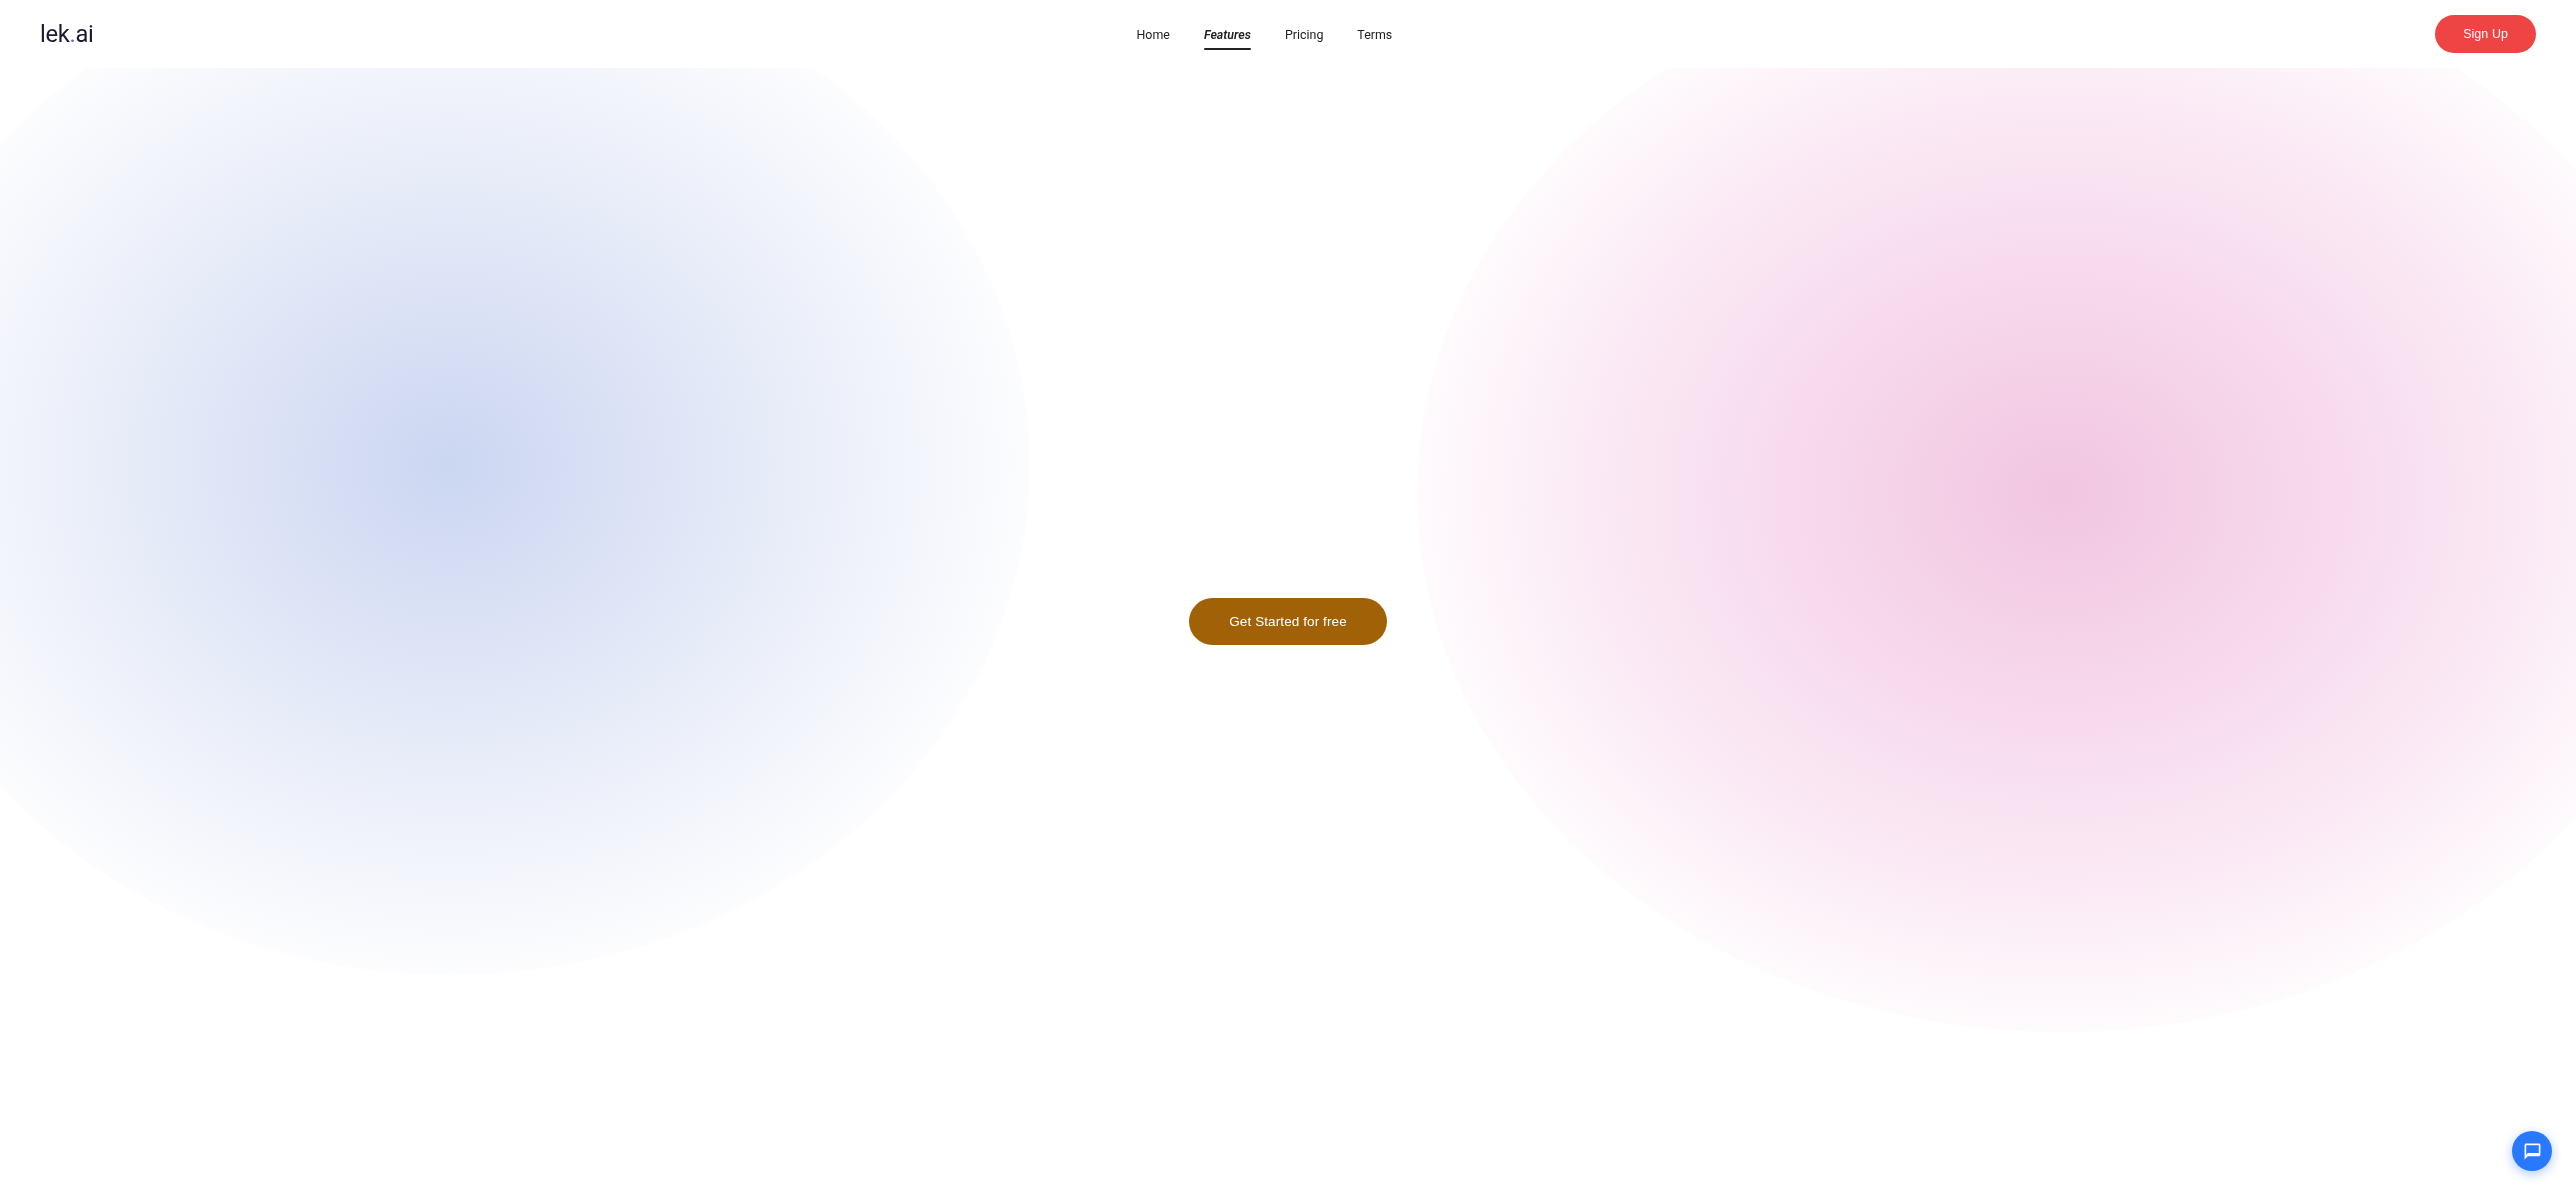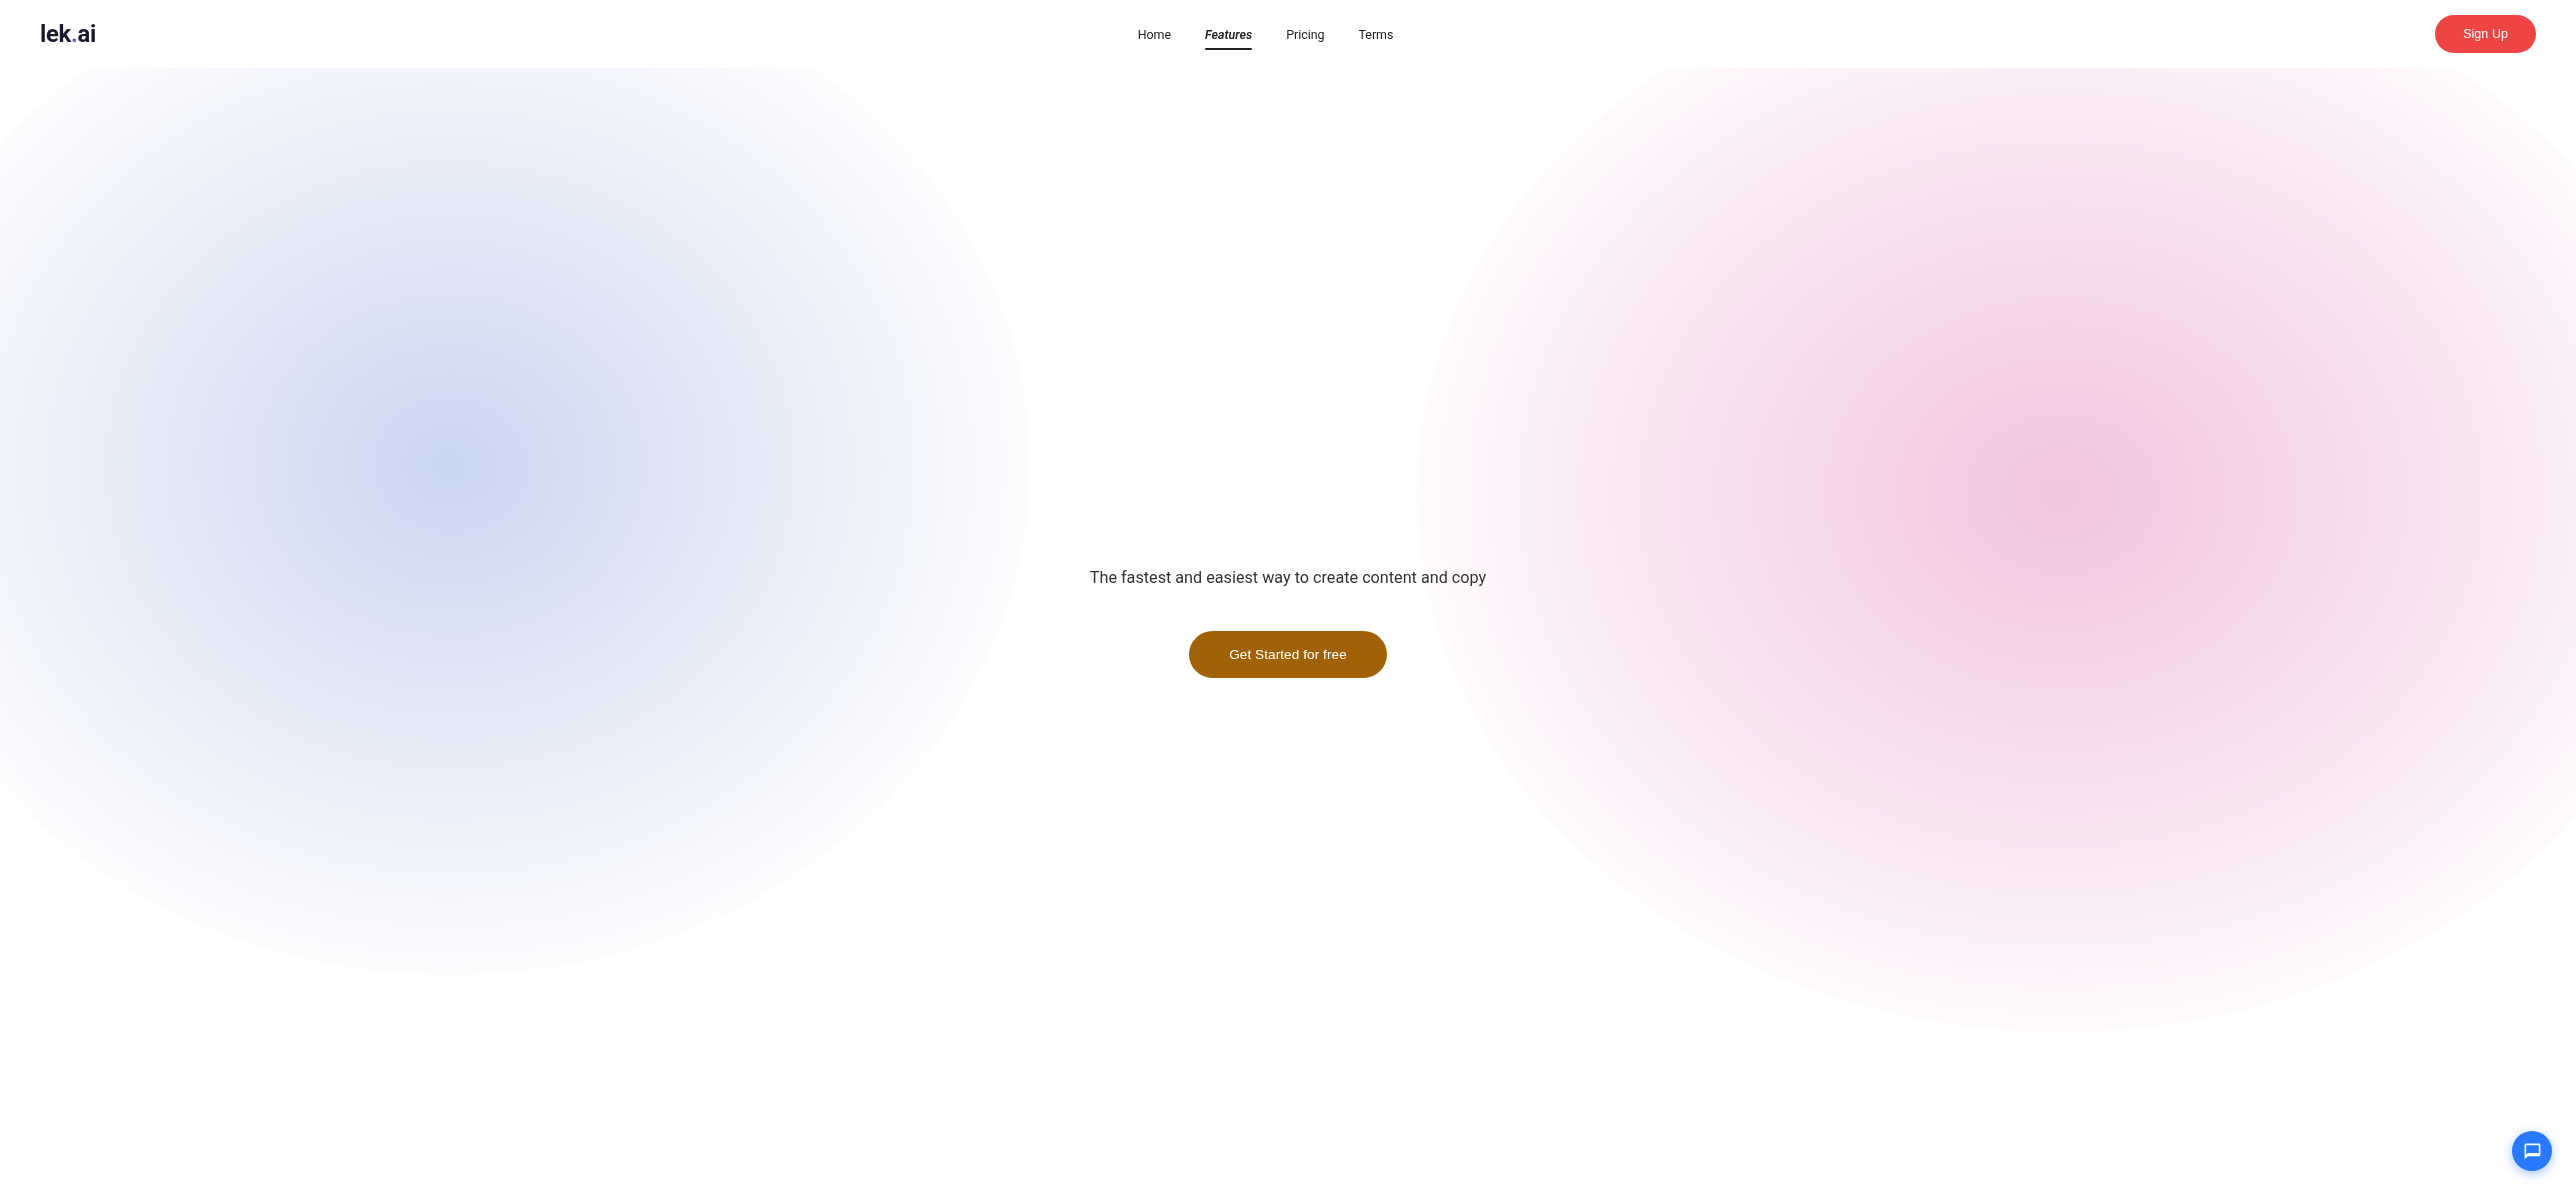--- a/index.html
+++ b/index.html
@@ -22,21 +22,21 @@
       align-items: center;
       justify-content: space-between;
       padding: 15px 40px;
       position: relative;
       z-index: 10;
       background: #fff;
     }
 
     .logo {
       font-size: 2.2rem;
-      font-weight: 700;
+      font-weight: 400;
       color: #1a1a2e;
       letter-spacing: -0.3px;
       text-align: center;
     }
 
     .logo .dot {
       color: #6c5ce7;
     }
 
     .nav-links {
@@ -202,21 +202,20 @@
     <li>
       <a href="#">Terms</a>
     </li>
   </ul>
 
   <button class="signup-btn">Sign Up</button>
 </nav>
 
 <section class="hero">
   <div class="hero-content">
-    <p class="hero-subtitle">The fastest and easiest way to create content and copy</p>
     <button class="cta-btn">Get Started for free</button>
   </div>
 </section>
 
 <div class="chat-bubble">
   <svg viewBox="0 0 24 24">
     <path d="M20 2H4C2.9 2 2 2.9 2 4v18l4-4h14c1.1 0 2-.9 2-2V4c0-1.1-.9-2-2-2zm0 12H6l-2 2V4h16v10z"></path>
   </svg>
 </div>
 

